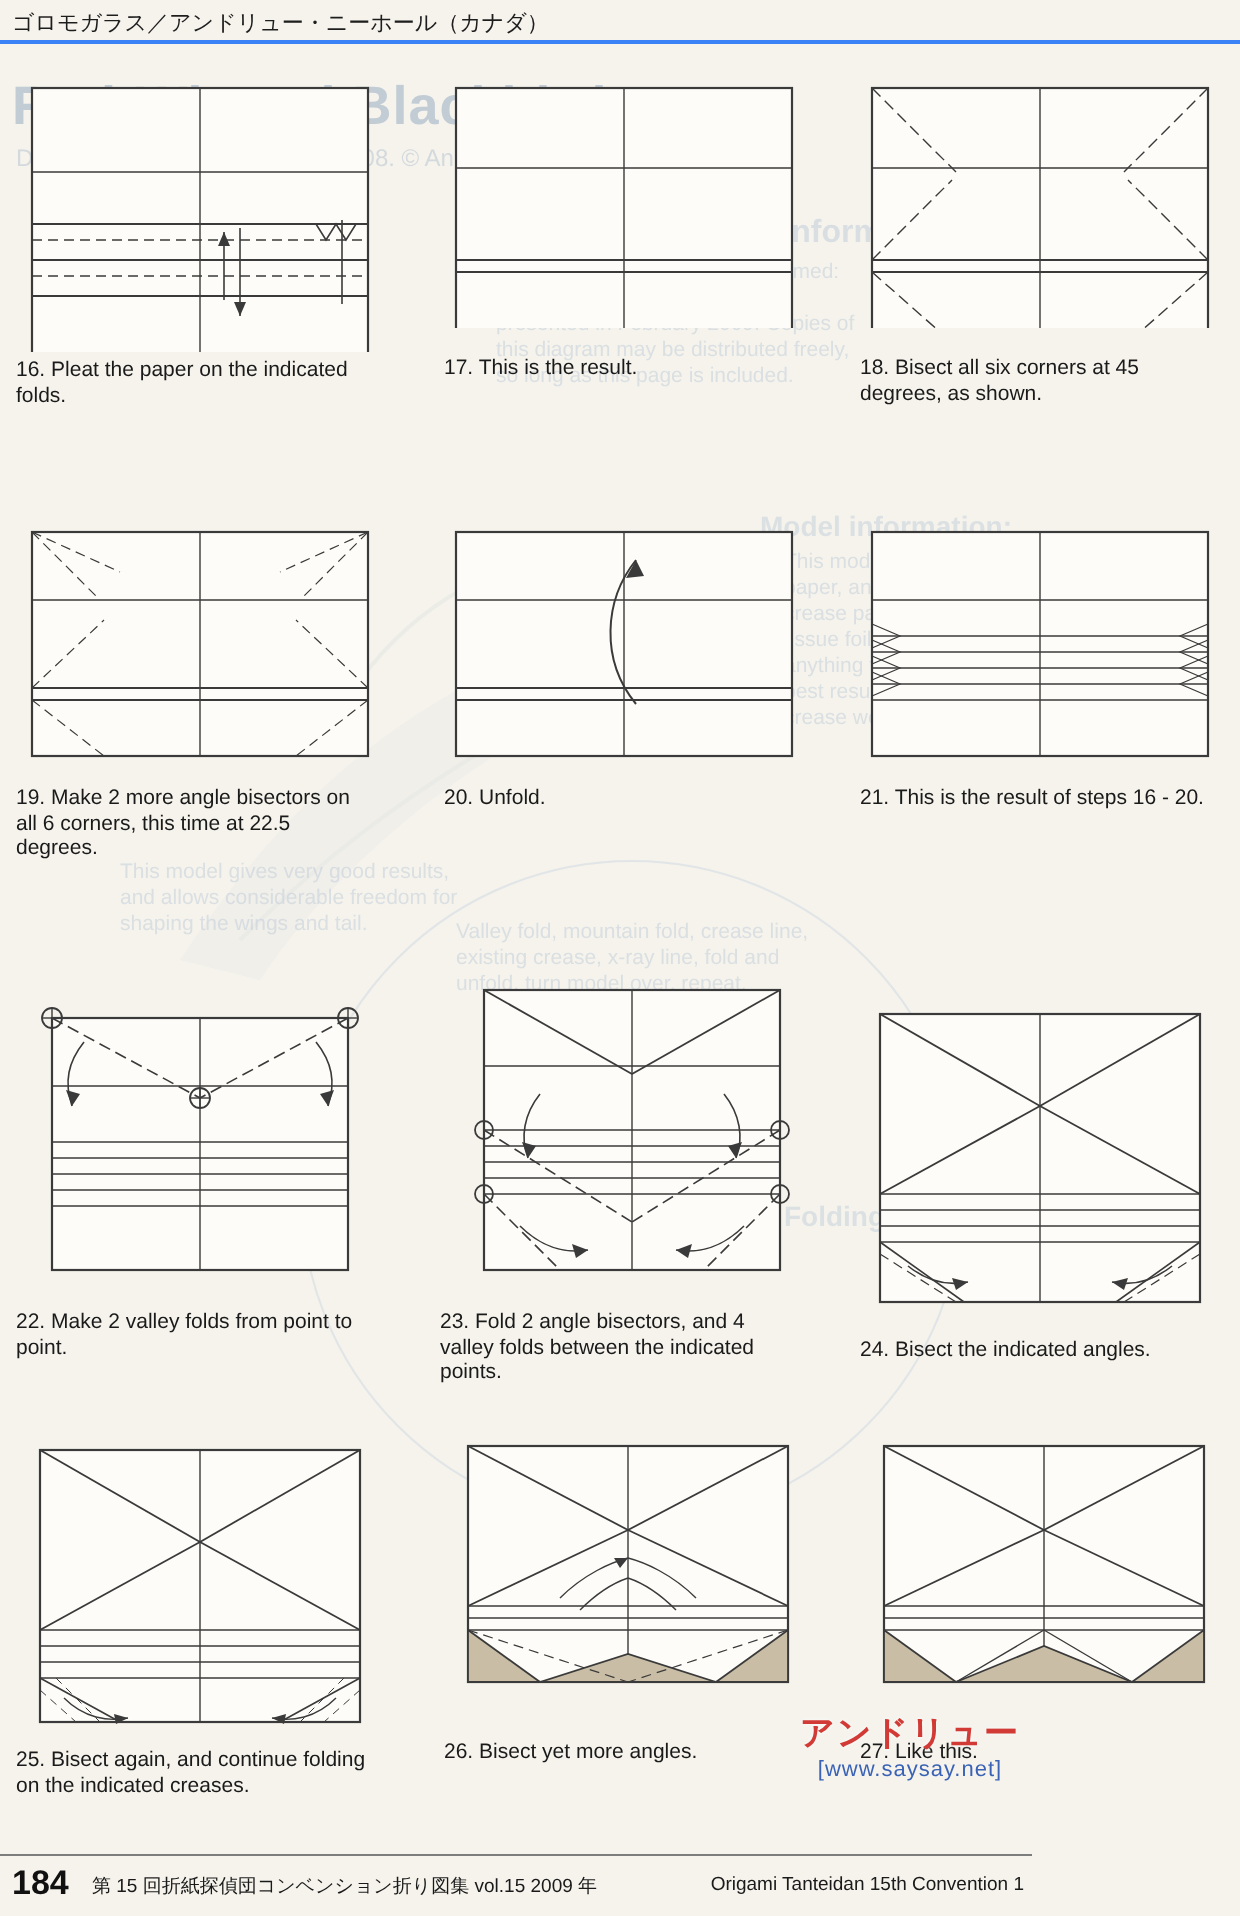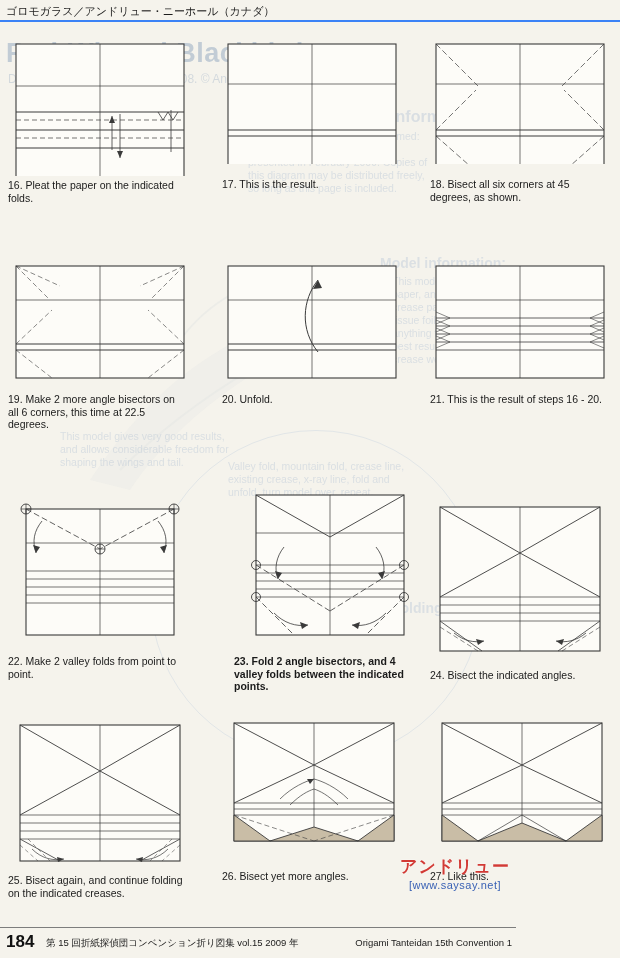--- a/index.html
+++ b/index.html
@@ -366,21 +366,21 @@
             <line x1="92" y1="57" x2="92" y2="67" stroke="#3a3a3a" stroke-width=".7"></line>
             <path d="M34 34 C26 44, 24 54, 28 66" stroke="#3a3a3a" stroke-width=".8" fill="none"></path>
             <path d="M28 66 l-3 -8 l7 2 z" fill="#3a3a3a"></path>
             <path d="M150 34 C158 44, 160 54, 156 66" stroke="#3a3a3a" stroke-width=".8" fill="none"></path>
             <path d="M156 66 l3 -8 l-7 2 z" fill="#3a3a3a"></path>
           </svg>
         </div>
         <div class="caption">22. Make 2 valley folds from point to point.</div>
       </div>
 
-      <div class="cell" style="left:234px; top:0;font-weight:bold;">
+      <div class="cell" style="left:220px; top:0;">
         <div class="fig" style="height:165px;">
           <svg width="190" height="165" viewBox="0 0 190 165">
             <rect x="22" y="8" width="148" height="140" fill="#fdfcf8" stroke="#3a3a3a" stroke-width="1.1"></rect>
             <line x1="96" y1="8" x2="96" y2="148" stroke="#3a3a3a" stroke-width=".7"></line>
             <line x1="22" y1="46" x2="170" y2="46" stroke="#3a3a3a" stroke-width=".7"></line>
             <g stroke="#3a3a3a" stroke-width=".7">
               <line x1="22" y1="78" x2="170" y2="78"></line>
               <line x1="22" y1="86" x2="170" y2="86"></line>
               <line x1="22" y1="94" x2="170" y2="94"></line>
               <line x1="22" y1="102" x2="170" y2="102"></line>

